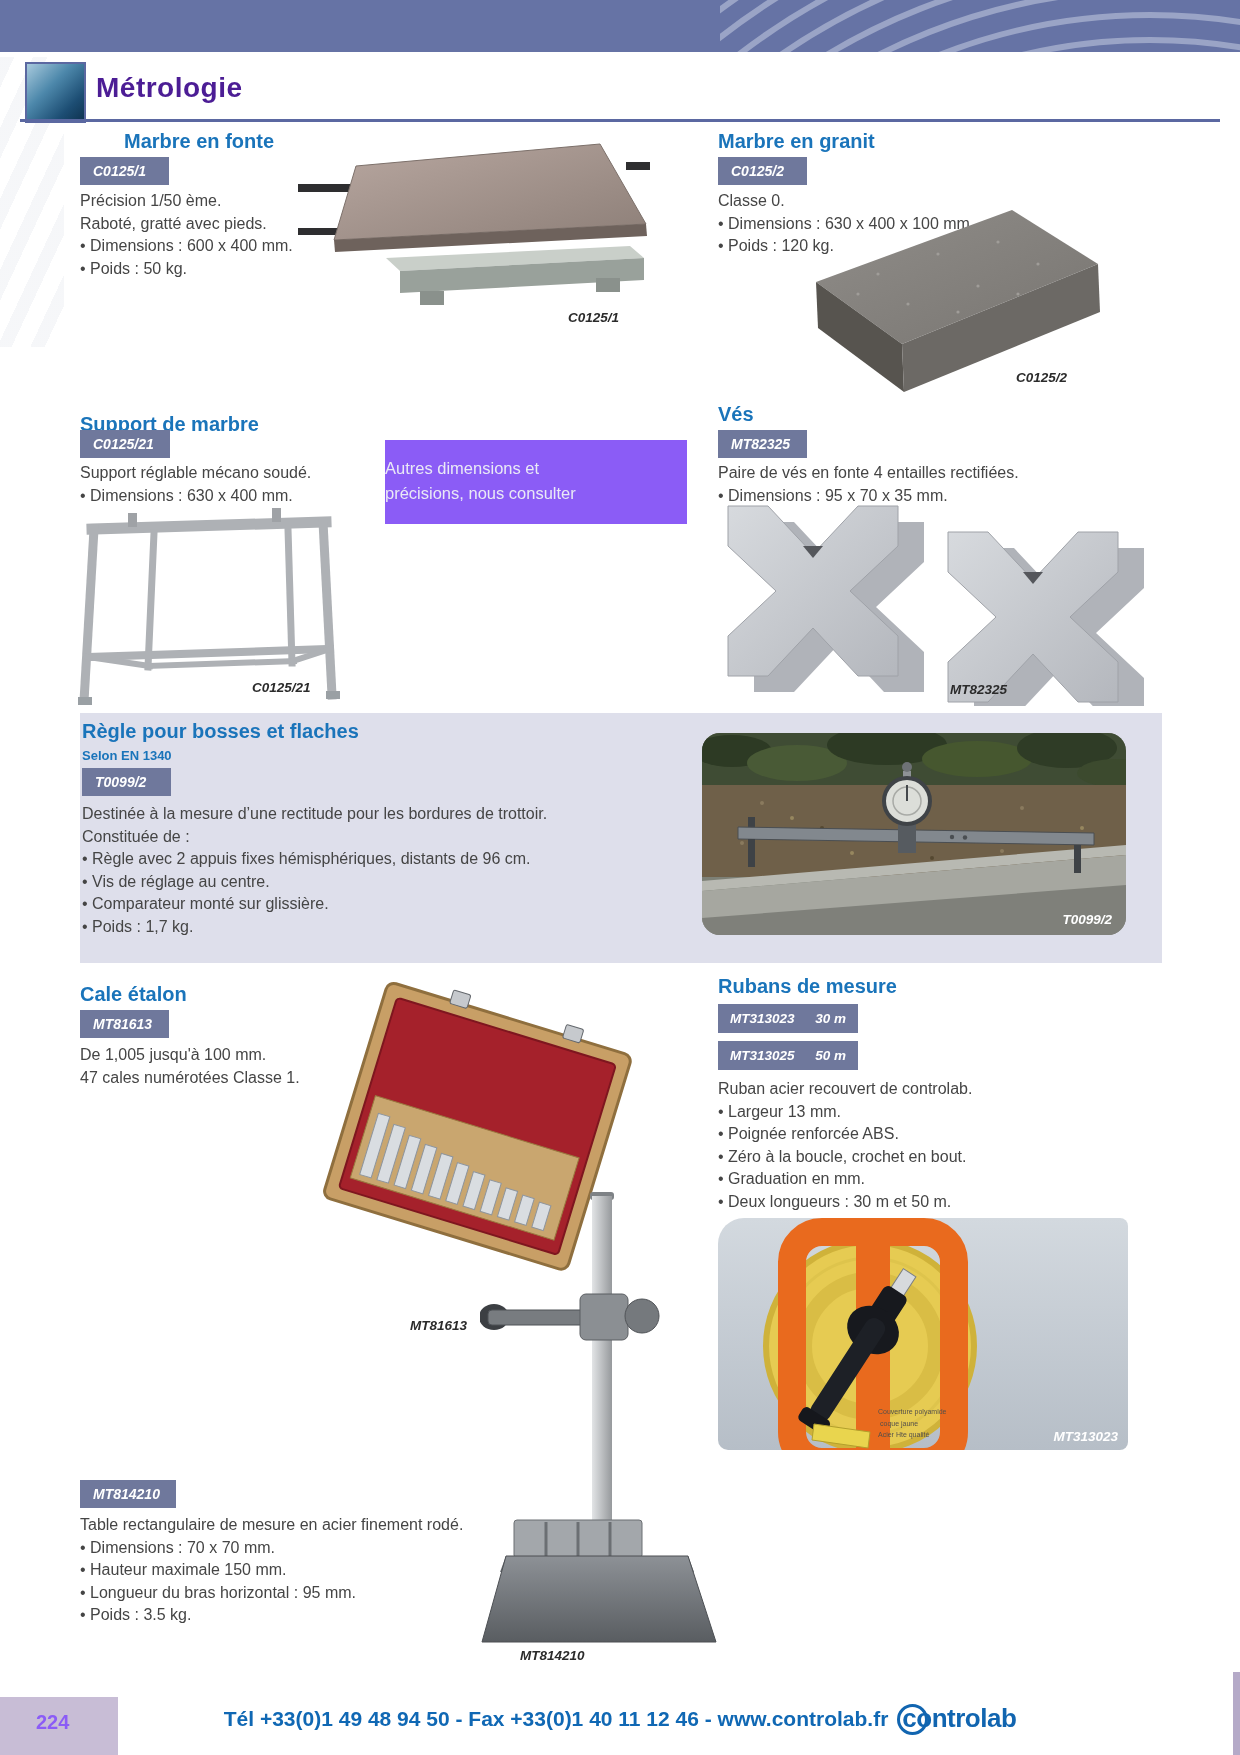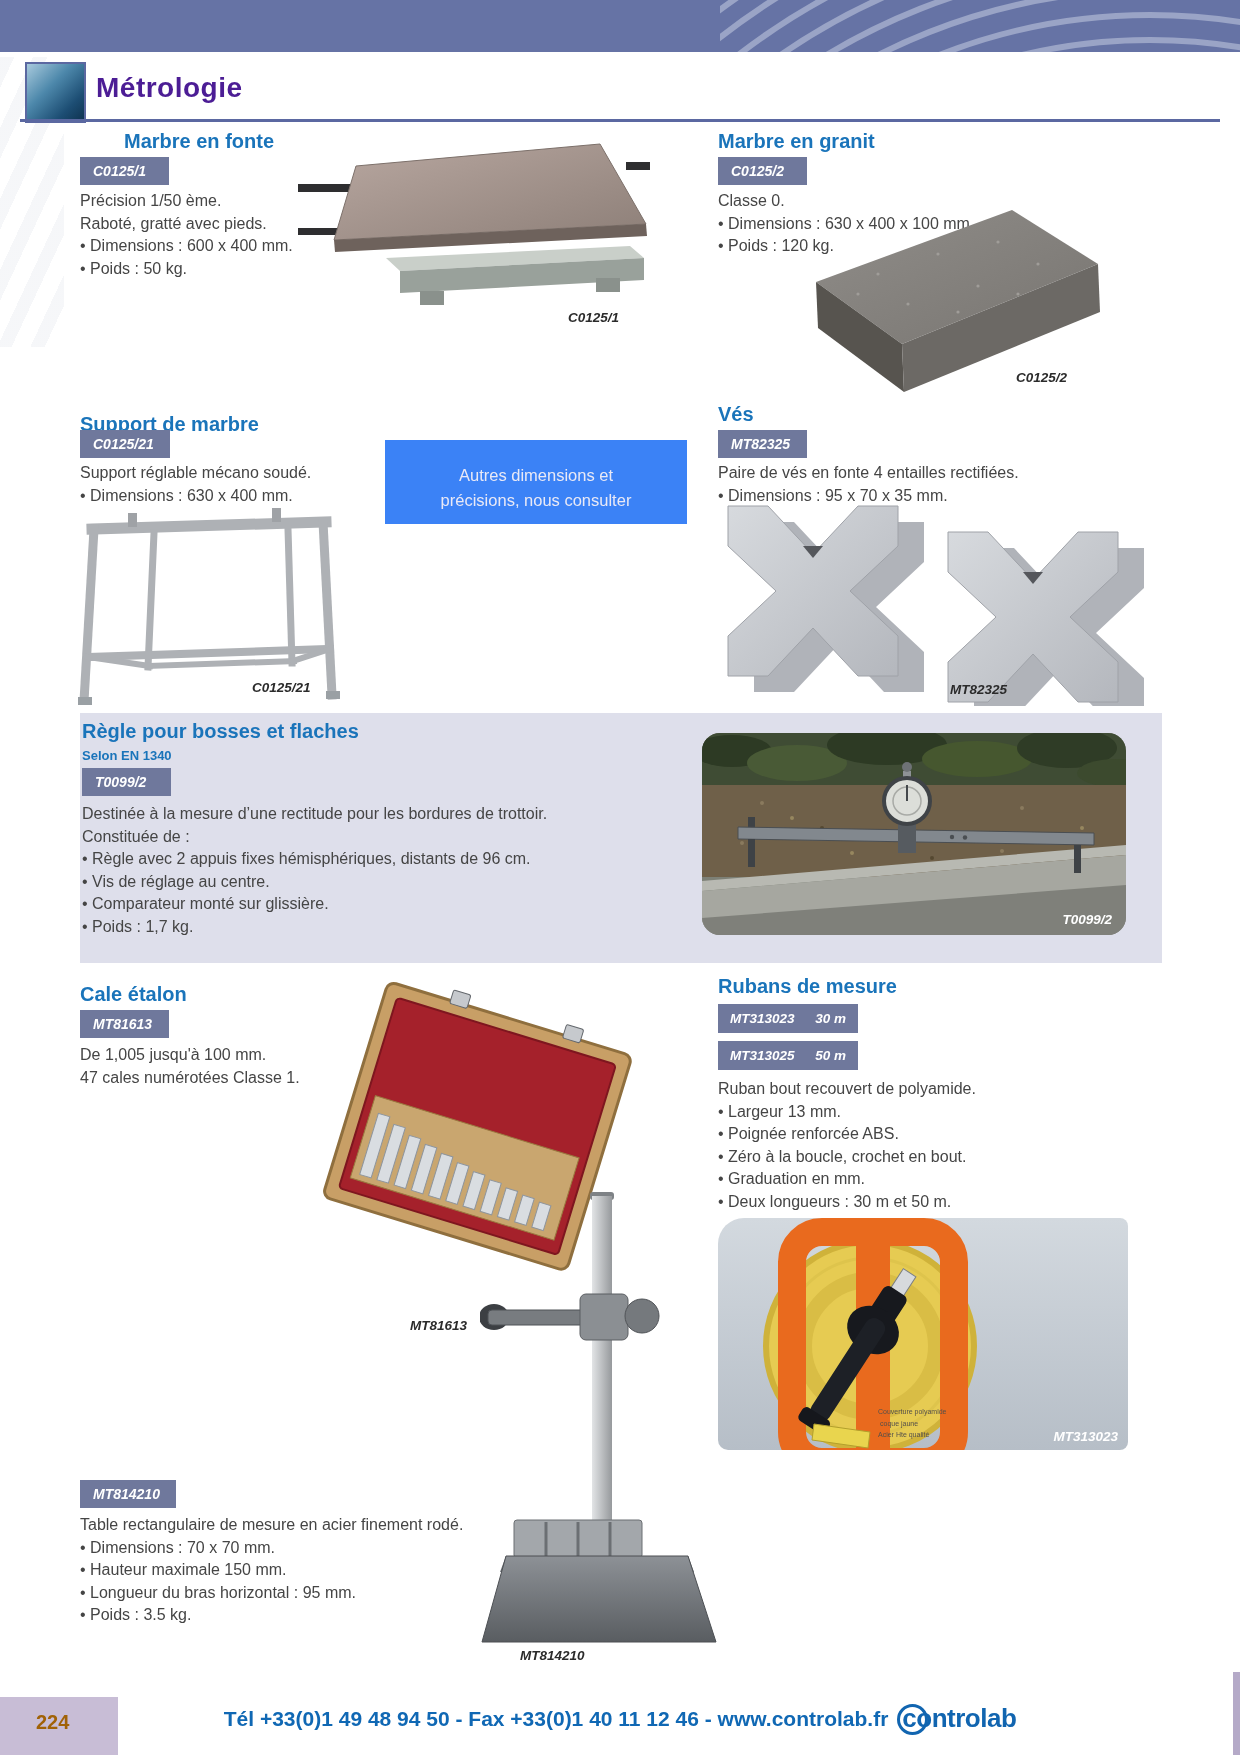--- a/index.html
+++ b/index.html
@@ -16,34 +16,34 @@
   .sec-title{position:absolute;font-size:20px;font-weight:bold;color:#1a74ba;white-space:nowrap;}
   .sec-sub{position:absolute;font-size:13px;font-weight:bold;color:#1a74ba;}
   .badge{position:absolute;background:#6f789c;color:#ffffff;font-size:14px;font-weight:bold;
          font-style:italic;padding:6px 16px 6px 13px;min-width:60px;}
   .badge-row{position:absolute;width:116px;background:#6f789c;color:#ffffff;font-size:13.5px;
              font-weight:bold;font-style:italic;padding:7px 12px;display:flex;justify-content:space-between;}
   .lines{position:absolute;font-size:16px;color:#454545;line-height:22.5px;white-space:nowrap;}
   .caption{position:absolute;font-size:13.5px;font-weight:bold;font-style:italic;color:#2b2b2b;white-space:nowrap;}
   .caption-white{position:absolute;font-size:13.5px;font-weight:bold;font-style:italic;color:#ffffff;white-space:nowrap;}
   .band{position:absolute;left:80px;top:713px;width:1082px;height:250px;background:#dedfeb;}
-  .notebox{position:absolute;left:385px;top:440px;width:302px;height:84px;background:#3b82f6;
-           color:#e9e9f6;font-size:16.5px;text-align:center;line-height:25px;box-sizing:border-box;padding-top:23px;}
+  .notebox{position:absolute;left:385px;top:440px;width:302px;height:84px;background:#8b5cf6;
+           color:#e9e9f6;font-size:16.5px;line-height:25px;box-sizing:border-box;padding-top:16px;}
   .photo-regle{position:absolute;left:702px;top:733px;width:424px;height:202px;border-radius:18px;overflow:hidden;}
   .photo-tape{position:absolute;left:718px;top:1218px;width:410px;height:232px;overflow:hidden;
               border-radius:26px 8px 8px 10px;background:linear-gradient(180deg,#d3d9df,#b6bec7);}
   .tape-label{position:absolute;font-size:7px;color:#55504a;line-height:11px;white-space:nowrap;}
   .footer{position:absolute;left:0;top:1703px;width:1240px;display:flex;justify-content:center;
           align-items:center;gap:14px;}
   .footer-text{font-size:21px;font-weight:bold;color:#1068b4;white-space:nowrap;}
   .logo{position:relative;font-weight:bold;font-size:26px;color:#1165b0;letter-spacing:-.5px;}
   .logo::after{content:"";position:absolute;left:-5px;top:1px;width:25px;height:25px;
                border:3.5px solid #1165b0;border-radius:50%;}
   .pagenum-box{position:absolute;left:0;top:1697px;width:118px;height:58px;background:#c8bdd6;}
-  .pagenum{position:absolute;left:36px;top:1711px;font-size:20px;font-weight:bold;color:#a16207;}
+  .pagenum{position:absolute;left:36px;top:1711px;font-size:20px;font-weight:bold;color:#8b5cf6;}
   .edge-bar{position:absolute;left:1233px;top:1672px;width:7px;height:83px;background:#b5aac8;}
 </style>
 </head>
 <body>
 
 <div class="page">
 
   <div class="banner">
     <svg style="position:absolute;right:0;top:0;" width="520" height="52" viewBox="0 0 520 52">
       <g fill="none" stroke="#9aa4c6" stroke-width="6">
@@ -268,21 +268,21 @@
   <div class="sec-title" style="left:718px;top:975px;">Rubans de mesure</div>
   <div class="badge-row" style="left:718px;top:1004px;">
     <span>MT313023</span>
     <span>30 m</span>
   </div>
   <div class="badge-row" style="left:718px;top:1041px;">
     <span>MT313025</span>
     <span>50 m</span>
   </div>
   <div class="lines" style="left:718px;top:1078px;">
-    <div>Ruban bout recouvert de polyamide.</div>
+    <div>Ruban acier recouvert de controlab.</div>
     <div>• Largeur 13 mm.</div>
     <div>• Poignée renforcée ABS.</div>
     <div>• Zéro à la boucle, crochet en bout.</div>
     <div>• Graduation en mm.</div>
     <div>• Deux longueurs : 30 m et 50 m.</div>
   </div>
   <div class="photo-tape">
     <svg width="410" height="232" viewBox="0 0 410 232">
       <circle cx="152" cy="128" r="104" fill="#e6cb52"></circle>
       <circle cx="152" cy="128" r="104" fill="none" stroke="#cfb23a" stroke-width="6"></circle>

